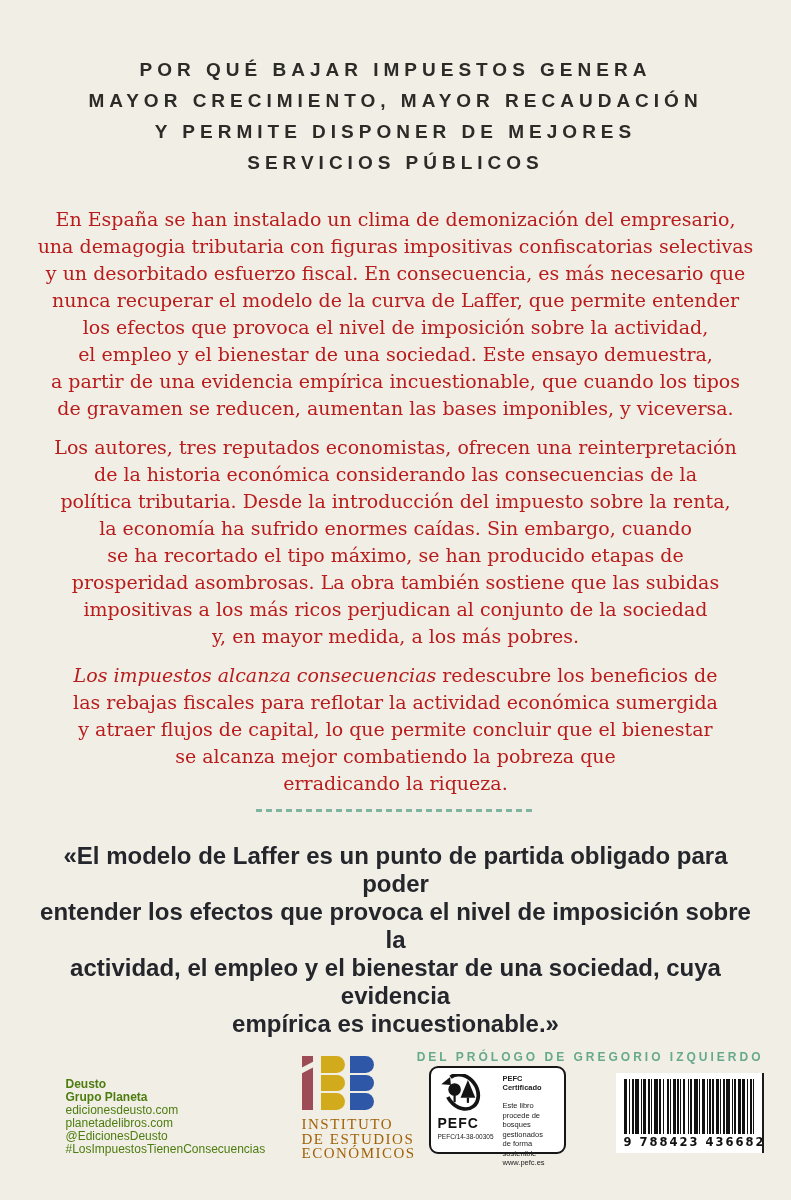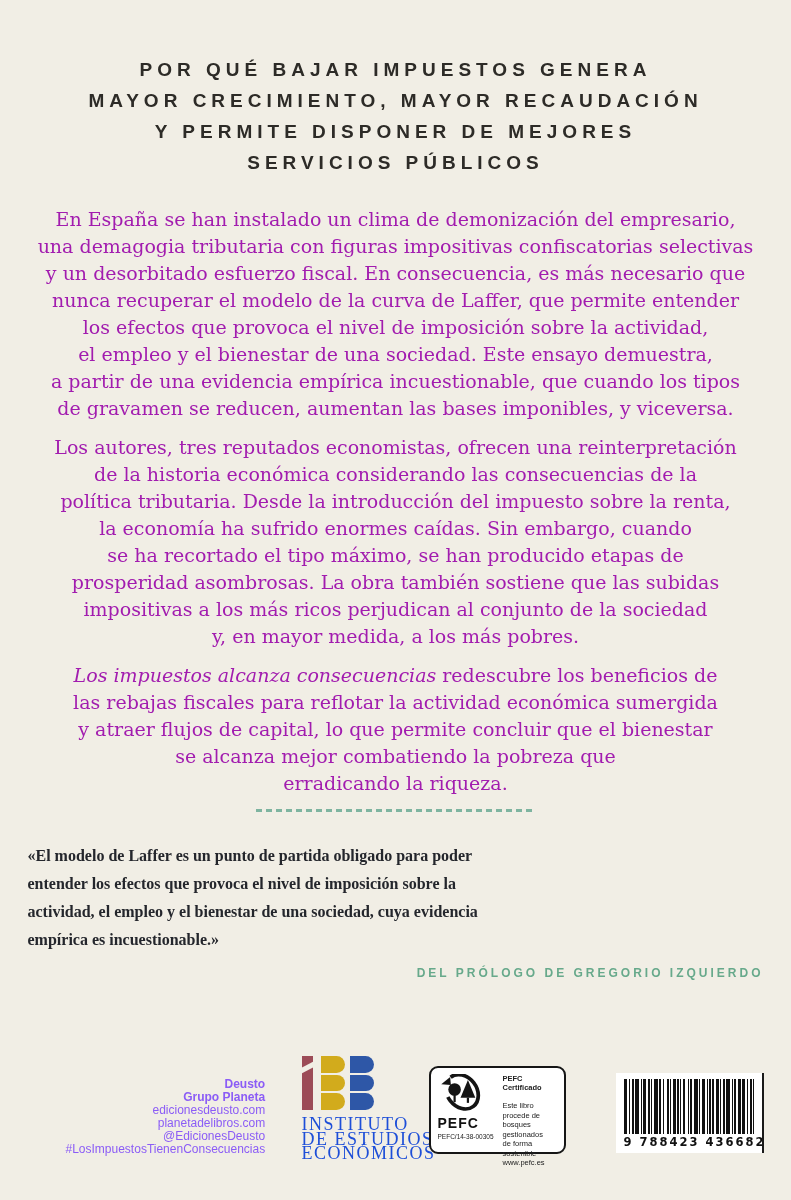--- a/index.html
+++ b/index.html
@@ -26,61 +26,61 @@
   }
 
   
   .synopsis { margin-top: 28px; }
   .synopsis p {
     margin: 0 0 12px;
     text-align: center;
     font-family: "DejaVu Serif", serif;
     font-size: 19px;
     line-height: 27px;
-    color: #a21caf;
+    color: #b91c1c;
     white-space: pre-line;
   }
   .synopsis p em { font-style: italic; }
 
   
   .divider {
     width: 280px;
     height: 3px;
     margin: 10px auto 0;
     background: repeating-linear-gradient(90deg, #7eb4a0 0 6px, transparent 6px 10px);
   }
 
   
   .quote {
     margin: 30px auto 0;
-    font-family: Liberation Serif, serif;
-    font-weight: 700;
-    font-size: 16px;
+    text-align: center;
+    font-family: Liberation Sans, sans-serif;
+    font-weight: 700;
+    font-size: 24px;
     line-height: 28px;
     color: #24262c;
     white-space: pre-line;
   }
   .attribution {
     margin-top: 12px;
     text-align: right;
     font-size: 12px;
     font-weight: 700;
     letter-spacing: 3px;
     color: #67a98b;
   }
 
   
   .publisher {
     position: absolute;
     left: 38px;
     top: 1078px;
     font-size: 12px;
     line-height: 13px;
-    color: #8b5cf6;
-    text-align: right;
+    color: #4d7c0f;
   }
   .publisher .b { font-weight: 700; }
 
   
   .iee { position: absolute; left: 274px; top: 1056px; }
   .iee-logo { display: flex; align-items: stretch; height: 54px; }
   .iee-i {
     width: 11px;
     margin-right: 8px;
     background: #9c4b57;
@@ -96,24 +96,24 @@
     transform: rotate(-28deg);
   }
   .iee-e { width: 24px; display: flex; flex-direction: column; gap: 2px; }
   .iee-e + .iee-e { margin-left: 5px; }
   .iee-e i { display: block; flex: 1; border-radius: 0 12px 12px 0; }
   .iee-e.yellow i { background: #d2ab1c; }
   .iee-e.blue i { background: #2e57a7; }
   .iee-name {
     margin-top: 7px;
     font-family: "Liberation Serif", serif;
-    font-size: 18px;
+    font-size: 15px;
     line-height: 14.5px;
     letter-spacing: 1.5px;
-    color: #1d4ed8;
+    color: #a16207;
   }
 
   
   .pefc {
     position: absolute;
     left: 401px; top: 1066px;
     width: 137px; height: 88px;
     box-sizing: border-box;
     background: #ffffff;
     border: 2px solid #161616;

